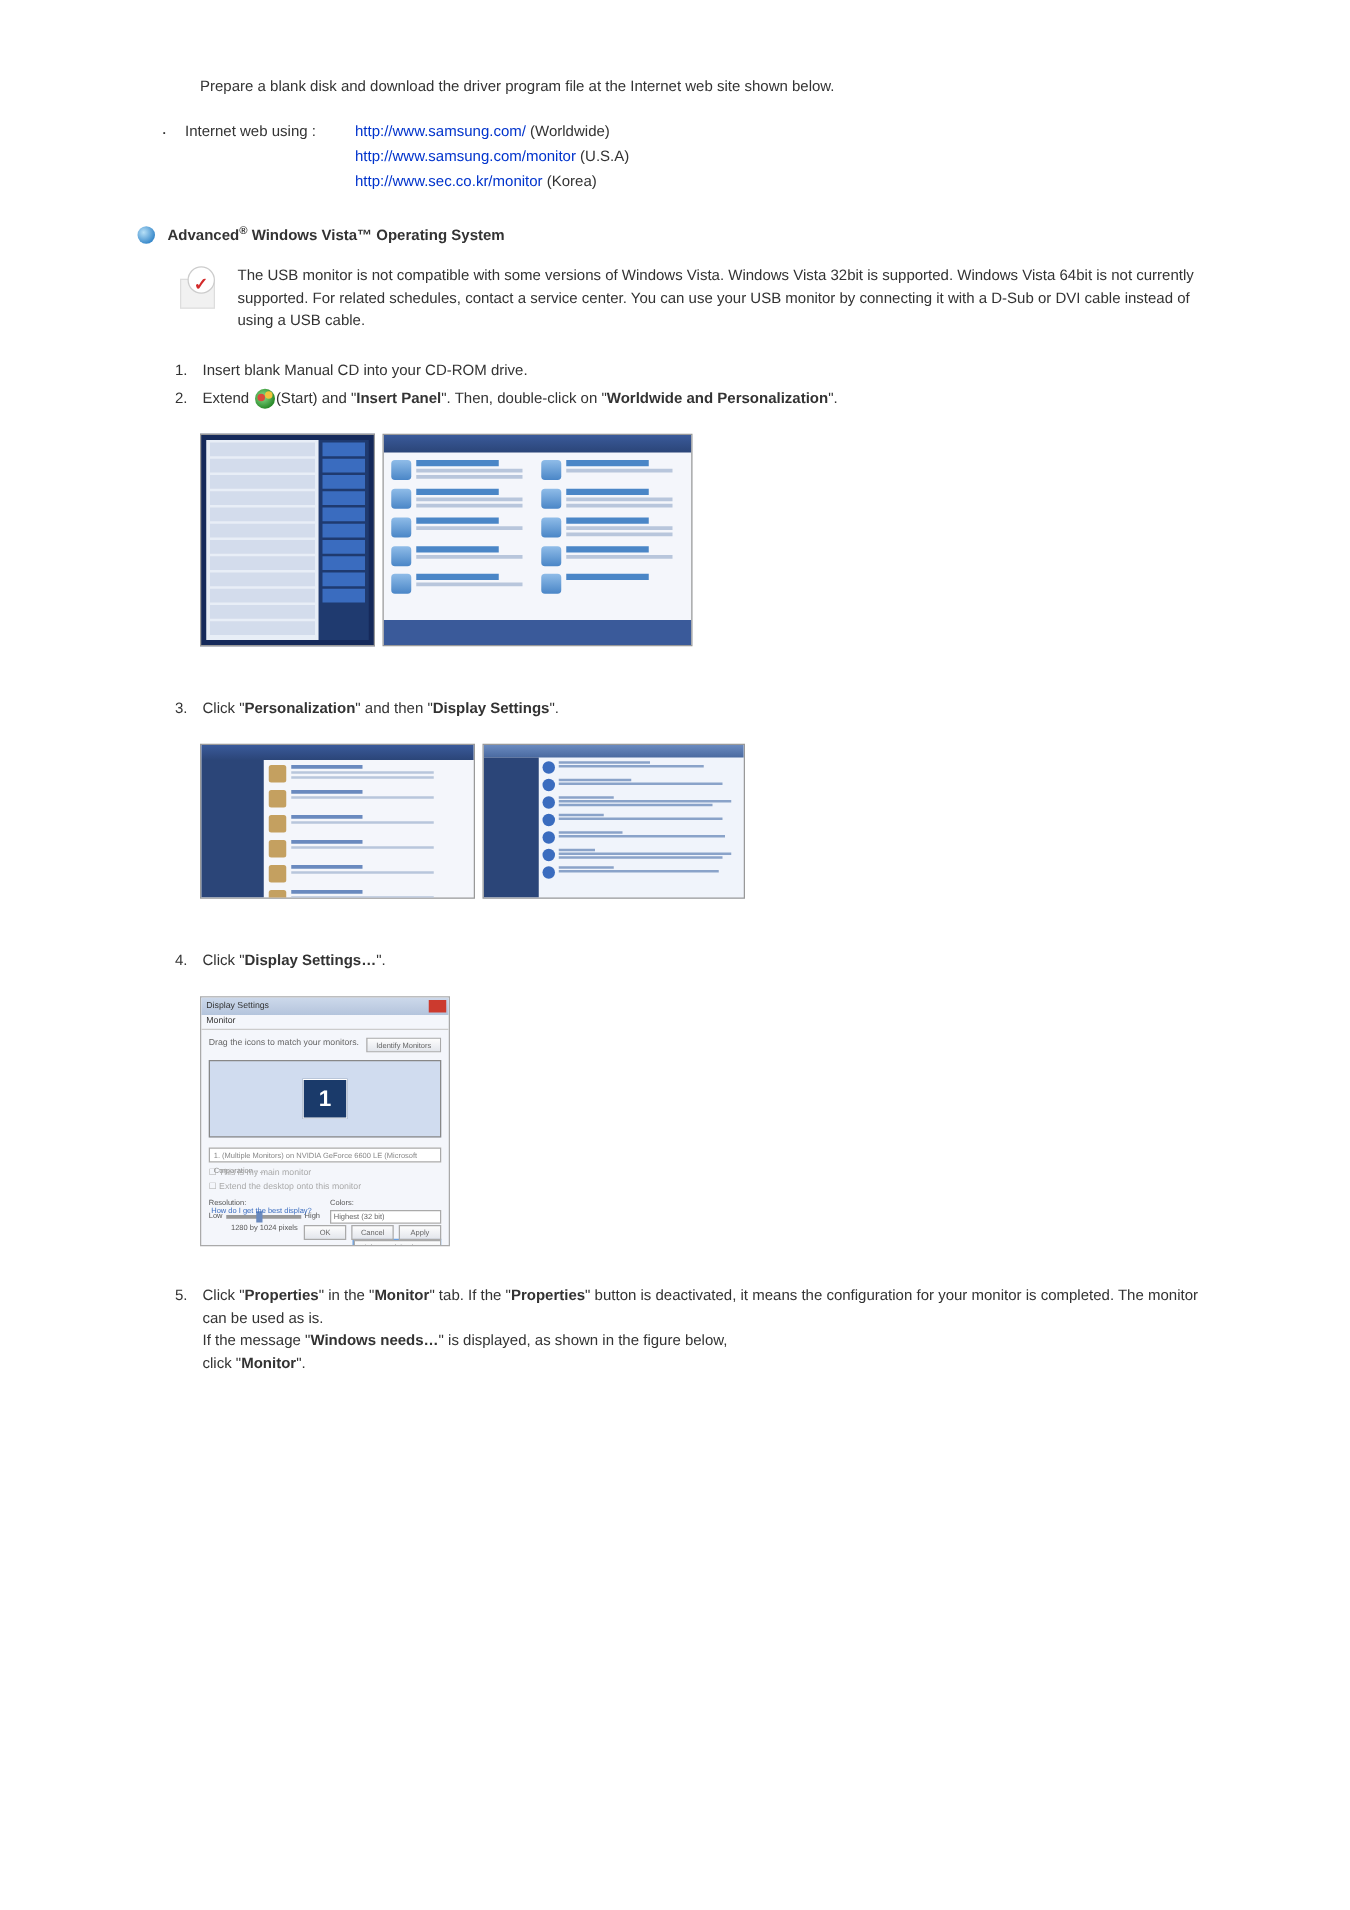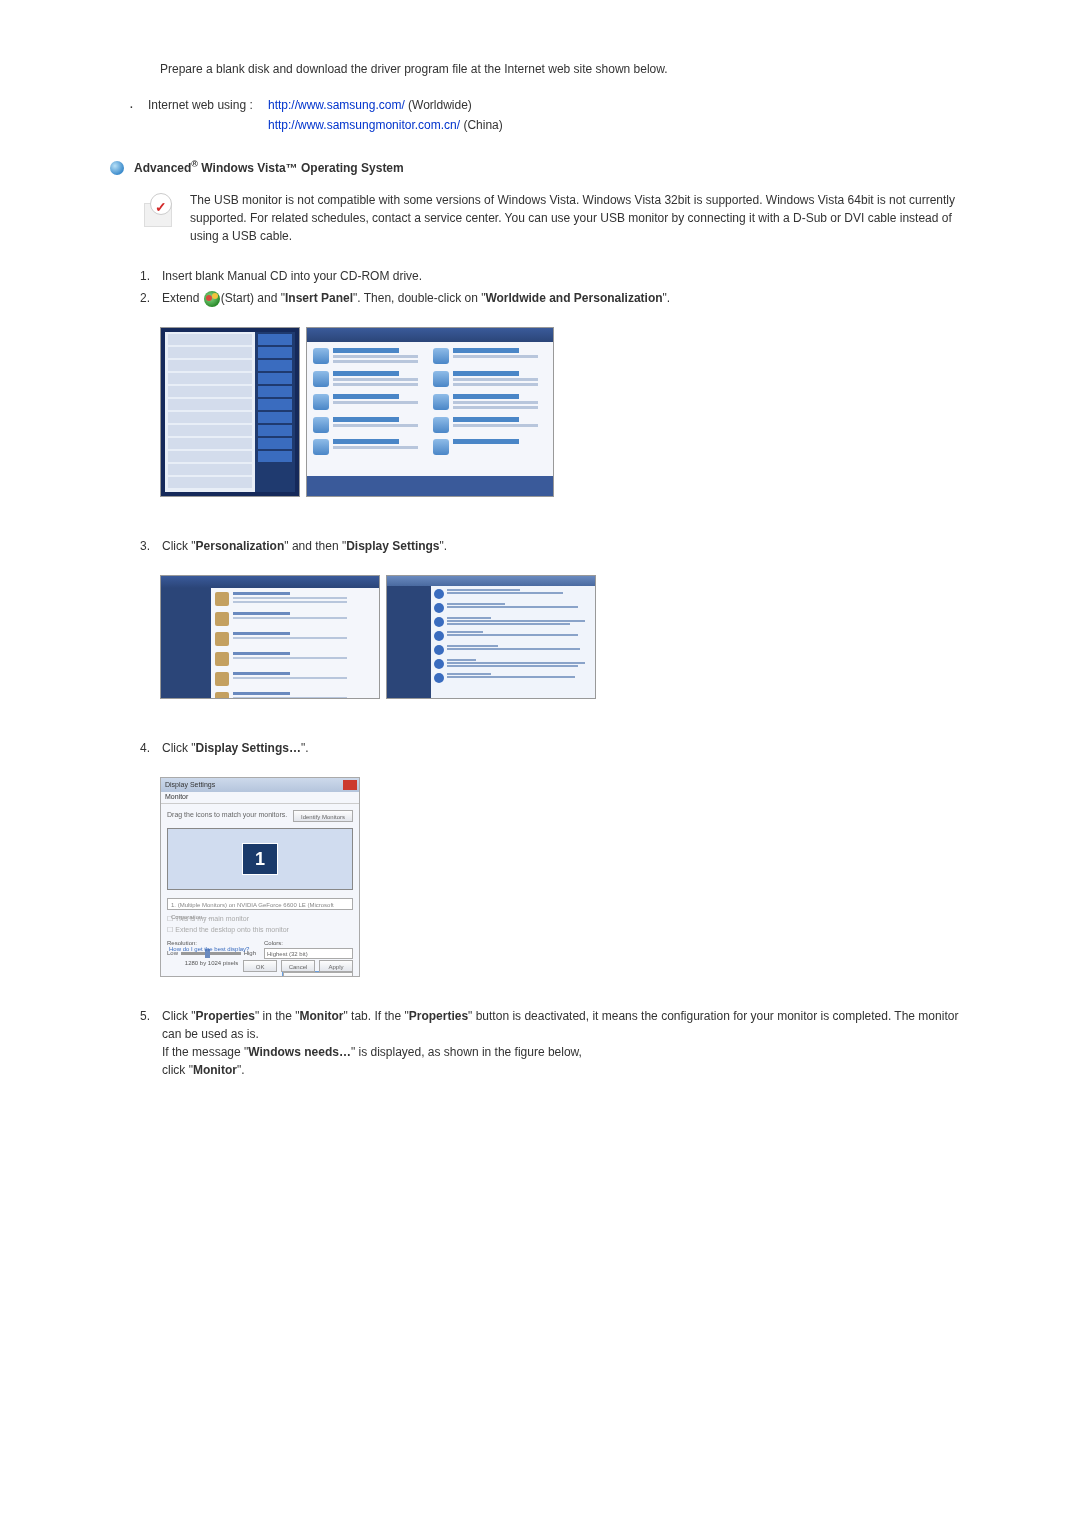--- a/index.html
+++ b/index.html
@@ -33,20 +33,21 @@
       line-height: 18px;
     }
     .web-site-block .label {
       width: 120px;
     }
     .web-site-block .links {
       flex: 1;
     }
     .web-site-block .link-row {
       margin-bottom: 2px;
+      margin-left: 16px;
     }
     .link {
       color: #0033cc;
     }
     .section-head {
       display: flex;
       align-items: center;
       margin-bottom: 14px;
     }
     .sphere-icon {
@@ -484,21 +485,24 @@
 <div class="intro">Prepare a blank disk and download the driver program file at the Internet web site shown below.</div>
 
 <div class="web-site-block">
   <div class="bullet">.</div>
   <div class="label">Internet web using :</div>
   <div class="links">
     <div class="link-row">
       <span class="link">http://www.samsung.com/</span><span> (Worldwide)</span>
     </div>
     <div class="link-row">
-      <span class="link">http://www.samsungmonitor.com.cn/</span><span> (China)</span>
+      <span class="link">http://www.samsung.com/monitor</span><span> (U.S.A)</span>
+    </div>
+    <div class="link-row">
+      <span class="link">http://www.sec.co.kr/monitor</span><span> (Korea)</span>
     </div>
   </div>
 </div>
 
 <div class="section-head">
   <div class="sphere-icon"></div>
   <div class="title">
     <span>Advanced</span><span class="sup">®</span><span> Windows Vista™ Operating System</span>
   </div>
 </div>

